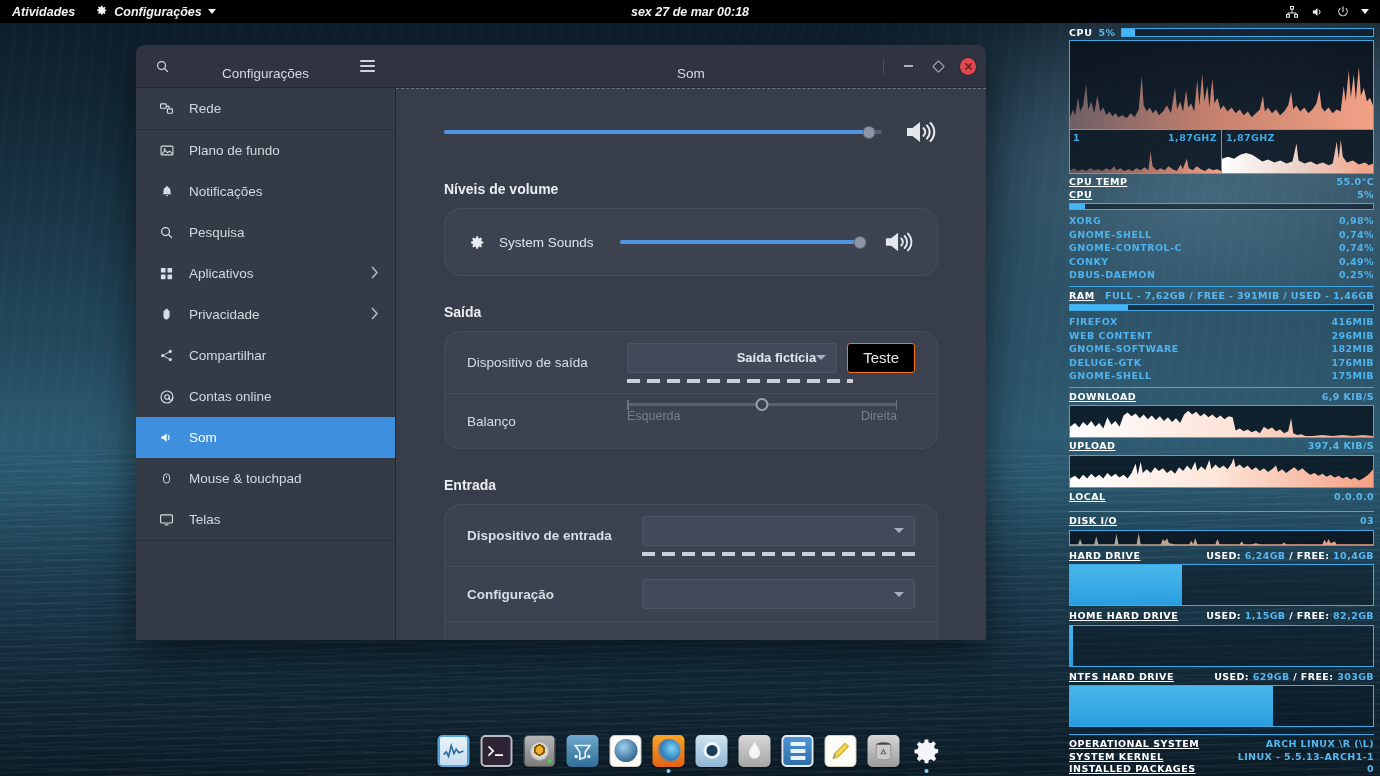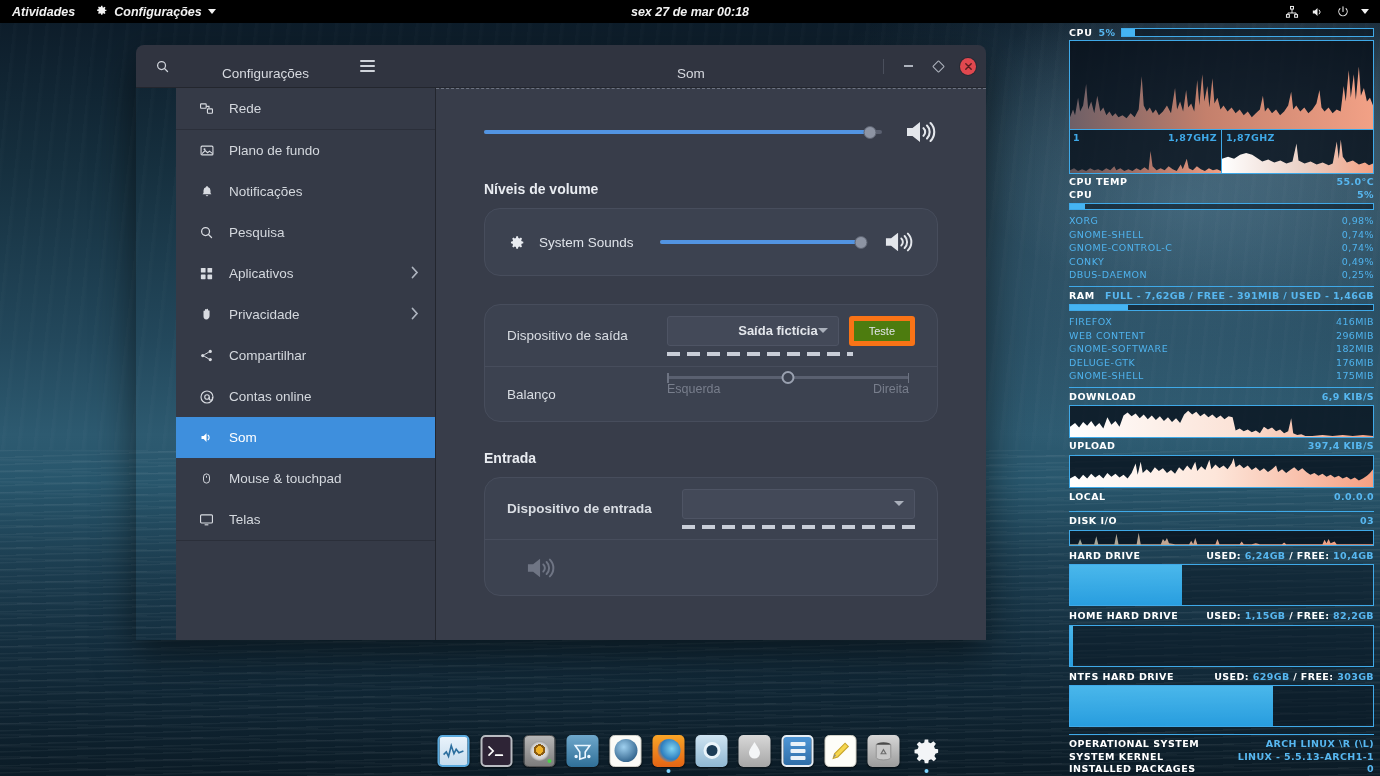--- a/index.html
+++ b/index.html
@@ -56,21 +56,21 @@
 
   
   #settings-window {
     position:absolute; left:136px; top:45px; width:850px; height:595px;
     border-radius:8px 8px 0 0;
     box-shadow:0 14px 40px rgba(0,0,0,.55);
     overflow:hidden;
     display:flex; flex-direction:column;
     z-index:30;
   }
-  .win-body { display:flex; flex:1; min-height:0;padding-left:40px; }
+  .win-body { display:flex; flex:1; min-height:0; }
 
   
   .hb {
     height:43px; background:#303440;
     display:flex; align-items:center;
     border-bottom:1px solid #23262e;
     flex:none;
   }
   .hb-left { width:260px; border-right:1px solid #23262e; position:relative; }
   .hb-right { flex:1; position:relative; }
@@ -164,22 +164,22 @@
     display:flex; align-items:center; padding:0 10px; color:#e3e6eb; font-size:13px;
     position:relative; cursor:pointer;
   }
   .combo .ctext { flex:1; text-align:right;font-weight:bold; }
   .combo .arrow {
     width:0;height:0;border-left:5px solid transparent;border-right:5px solid transparent;
     border-top:5px solid #aab0bb;
   }
   .btn {
     height:30px; padding:0 15px; margin-left:10px;
-    background:#4d7c0f; border:5px solid #f97316; border-radius:3px;
-    color:#e3e6eb; font-size:11px; display:flex;align-items:center;
+    background:#000000; border:1px solid #f97316; border-radius:3px;
+    color:#e3e6eb; font-size:15px; display:flex;align-items:center;
     cursor:pointer; font-family:inherit;
   }
   .dashline {
     height:4px; margin-top:6px;
     background:repeating-linear-gradient(90deg,#c9ced8 0 13px, transparent 13px 20px);
   }
   .combo-wrap { flex:1; }
 
   .balance-wrap { flex:1; position:relative; padding-bottom:16px; }
   .bal-track { height:3.5px; background:#5a6070; border-radius:2px; position:relative; }
@@ -201,38 +201,38 @@
   .ck-lbl { color:#ffffff; font-weight:bold; font-size:9.5px; letter-spacing:.6px; white-space:nowrap;}
   .ck-val2 { color:#57b7f0; font-weight:bold; white-space:nowrap; }
   .ck-bar {
     flex:1; height:9px; border:1px solid #3fa9e8; background:rgba(5,16,28,.55); position:relative;
   }
   .ck-bar i { display:block; height:100%; background:#45b4f2; }
   .ck-graph {
     border:1px solid #3fa9e8; background:rgba(4,10,20,.72);
     position:relative; overflow:hidden; margin-top:2px;
   }
-  .ck-proc { color:#4fb3ee; display:flex; justify-content:space-between; line-height:13.5px; font-weight:normal;}
+  .ck-proc { color:#4fb3ee; display:flex; justify-content:space-between; line-height:13.5px; font-weight:bold;}
   .ck-proc span:first-child { letter-spacing:.5px; }
   .ck-sep { height:1px; background:#3fa9e8; margin:4px 0 3px; }
   .ck-dual { display:flex; margin-top:-1px; }
   .ck-dual > div { flex:1; border:1px solid #3fa9e8; height:45px; position:relative; overflow:hidden; background:rgba(4,10,20,.72);}
   .ck-dual > div:first-child { border-right:none; }
   .ck-freq { position:absolute; top:2px; color:#3fa9e8; font-weight:bold; font-size:9.5px; }
   .ck-diskbar {
     height:42px; border:1px solid #3fa9e8; position:relative; margin-top:2px;
     background:rgba(10,24,36,.5); overflow:hidden;
   }
   .ck-diskbar i {
     display:block; height:100%;
     background:linear-gradient(180deg,#4fc4fb,#2aa8ee);
     opacity:.92;
   }
   .ck-sysrow { display:flex; justify-content:space-between; line-height:12.5px; font-weight:bold; }
-  .ck-sysrow .k { color:#ffffff; letter-spacing:.5px; }
+  .ck-sysrow .k { color:#ffffff; letter-spacing:.5px;text-decoration:underline; }
   .ck-sysrow .v { color:#57b7f0; }
 
   
   #dock {
     position:absolute; left:50%; transform:translateX(-50%);
     bottom:0; height:51px; display:flex; align-items:center; gap:11px;
     z-index:40;
   }
   .dock-icon {
     width:32px;height:32px;border-radius:5px;
@@ -515,37 +515,38 @@
                 <g fill="none" stroke="currentColor" stroke-width="2.1" stroke-linecap="round">
                   <path d="M19.5 11.2a5.2 5.2 0 010 7.6"></path>
                     <path d="M23 8.6a9 9 0 010 12.8"></path>
                     <path d="M26.5 6a12.7 12.7 0 010 18"></path>
                 </g>
               </svg>
             </div>
           </div>
         </div>
 
+        <div class="section-title">Saída</div>
         <div class="frame">
           <div class="frame-row" style="min-height:62px;align-items:center;">
             <span class="row-label">Dispositivo de saída</span>
             <div class="combo-wrap">
               <div style="display:flex;align-items:center;">
                 <div class="combo">
                   <span class="ctext">Saída fictícia</span>
                   <span class="arrow"></span>
                 </div>
                 <button class="btn">Teste</button>
               </div>
               <div class="dashline" style="margin-right:62px;"></div>
             </div>
           </div>
           <div class="frame-row" style="min-height:54px;">
             <span class="row-label">Balanço</span>
-            <div class="balance-wrap" style="margin-right:6px;">
+            <div class="balance-wrap" style="margin-right:18px;">
               <div class="bal-track">
                 <div class="bal-tick" style="left:0;"></div>
                 <div class="bal-tick" style="right:0;"></div>
                 <div class="knob hollow" style="top:-5px;left:50%;"></div>
               </div>
               <div class="bal-ends">
                 <span>Esquerda</span>
                 <span>Direita</span>
               </div>
             </div>
@@ -555,20 +556,27 @@
         <div class="section-title">Entrada</div>
         <div class="frame">
           <div class="frame-row" style="min-height:62px;">
             <span class="row-label wide">Dispositivo de entrada</span>
             <div class="combo-wrap" style="margin-right:0;">
               <div class="combo">
                 <span class="ctext"></span>
                 <span class="arrow"></span>
               </div>
               <div class="dashline"></div>
+            </div>
+          </div>
+          <div class="frame-row" style="min-height:55px;">
+            <span class="row-label wide">Configuração</span>
+            <div class="combo">
+              <span class="ctext"></span>
+              <span class="arrow"></span>
             </div>
           </div>
           <div class="frame-row" style="min-height:55px;">
 
             <div class="spk dim" style="margin-left:18px;">
               <svg width="32" height="28" viewBox="0 0 34 30" fill="currentColor">
                 <path d="M3 11v8h5.5L16 25V5L8.5 11z"></path>
                 <g fill="none" stroke="currentColor" stroke-width="2.1" stroke-linecap="round">
                   <path d="M19.5 11.2a5.2 5.2 0 010 7.6"></path>
                     <path d="M23 8.6a9 9 0 010 12.8"></path>

